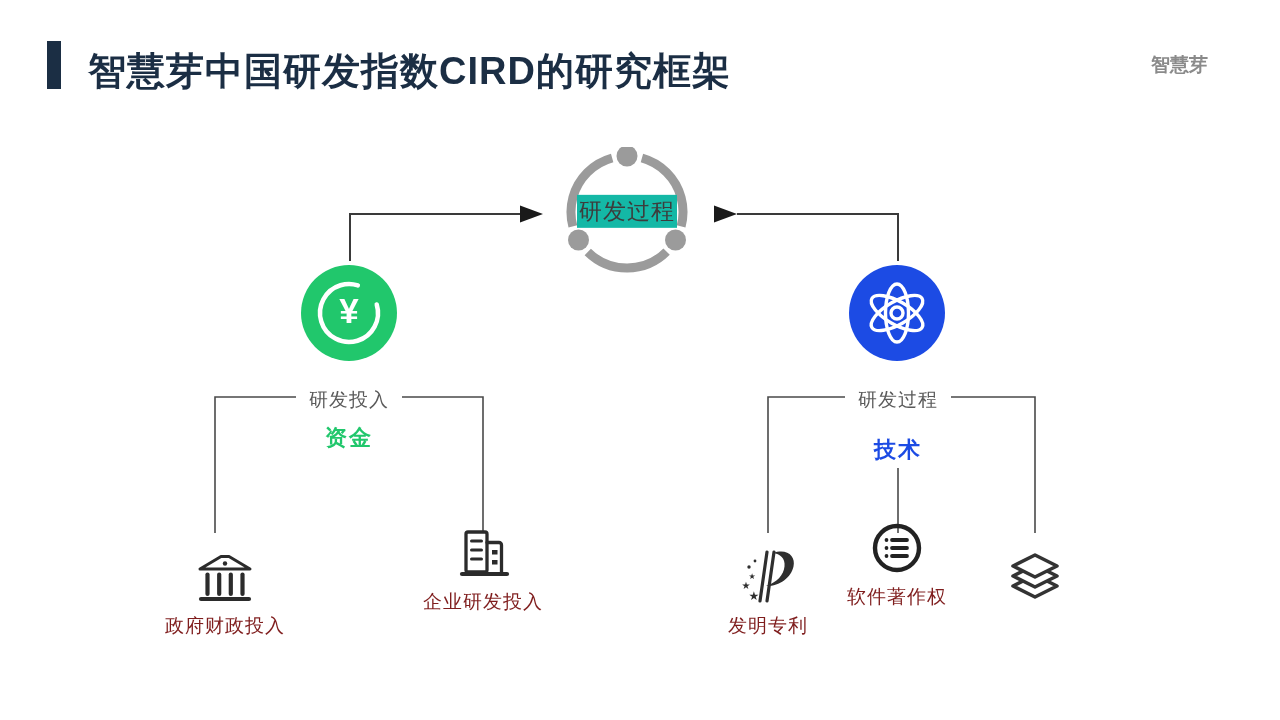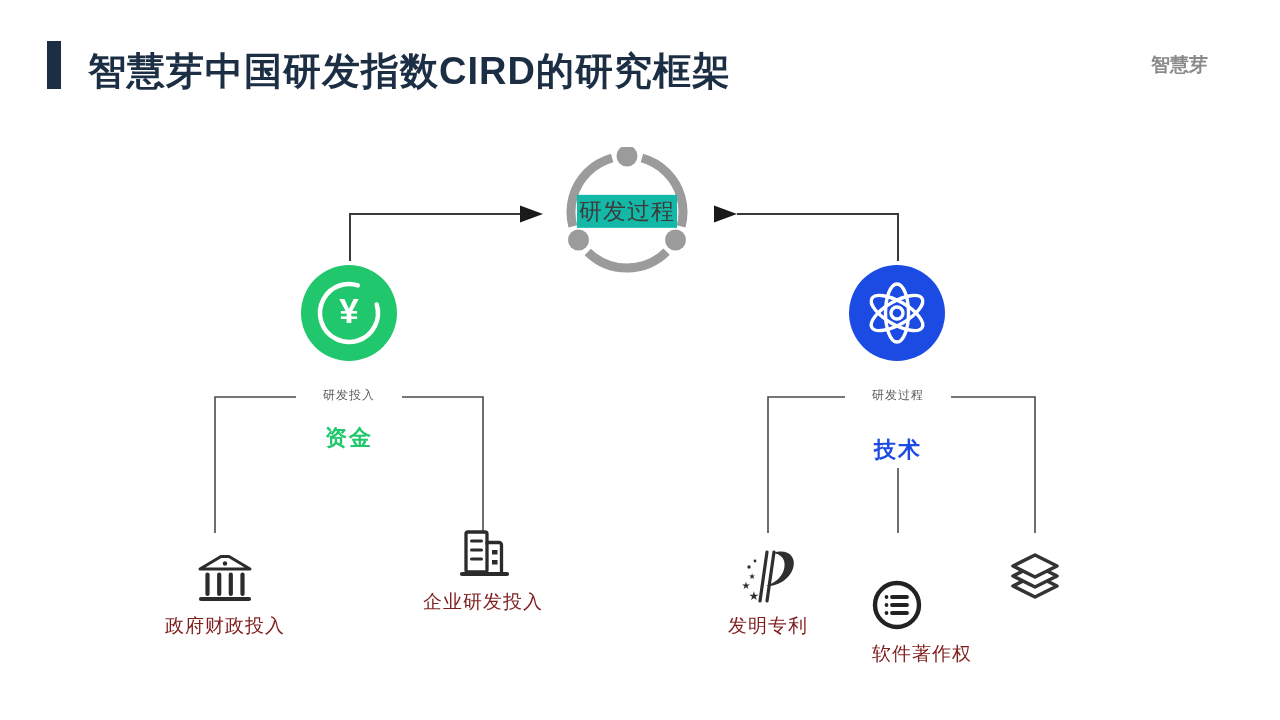--- a/index.html
+++ b/index.html
@@ -47,39 +47,39 @@
   .node-green { left:301px; top:265px; background:#21C76C; }
   .node-blue  { left:849px; top:265px; background:#1C4BE4; }
   .yuan-glyph {
     position:absolute; left:50%; top:50%; transform:translate(-50%,-54%);
     color:#ffffff; font-size:35px; font-weight:bold;
   }
 
   
   .group-label {
     width:170px; text-align:center;
-    font-size:12px; color:#5A5A5A; letter-spacing:1px;
+    font-size:19px; color:#5A5A5A; letter-spacing:1px;
   }
   .group-label.left  { left:264px; top:387px; }
   .group-label.right { left:813px; top:387px; }
   .keyword {
     width:170px; text-align:center;
     font-size:22px; font-weight:bold; letter-spacing:2px;
   }
   .keyword.left  { left:264px; top:423px; color:#21C76C; }
   .keyword.right { left:813px; top:423px; color:#1C4BE4;margin-top:12px; }
 
   
   .leaf { width:150px; text-align:center; }
   .leaf .icon-box { height:62px; display:flex; align-items:flex-end; justify-content:center; }
   .leaf .leaf-label { margin-top:8px; font-size:19px; color:#7f1d1d; letter-spacing:1px; white-space:nowrap; }
   .leaf-gov      { left:150px; top:543px; }
   .leaf-ent      { left:408px; top:519px; }
   .leaf-patent   { left:693px; top:543px; }
-  .leaf-software { left:822px; top:571px;text-align:right; }
+  .leaf-software { left:822px; top:514px; }
   .leaf-paper    { left:960px; top:543px; }
 </style>
 </head>
 <body>
 
 <div class="abs accent-bar"></div>
 <h1 class="abs page-title">智慧芽中国研发指数CIRD的研究框架</h1>
 
 <div class="abs logo">
   <span class="cjk">智慧芽</span>

